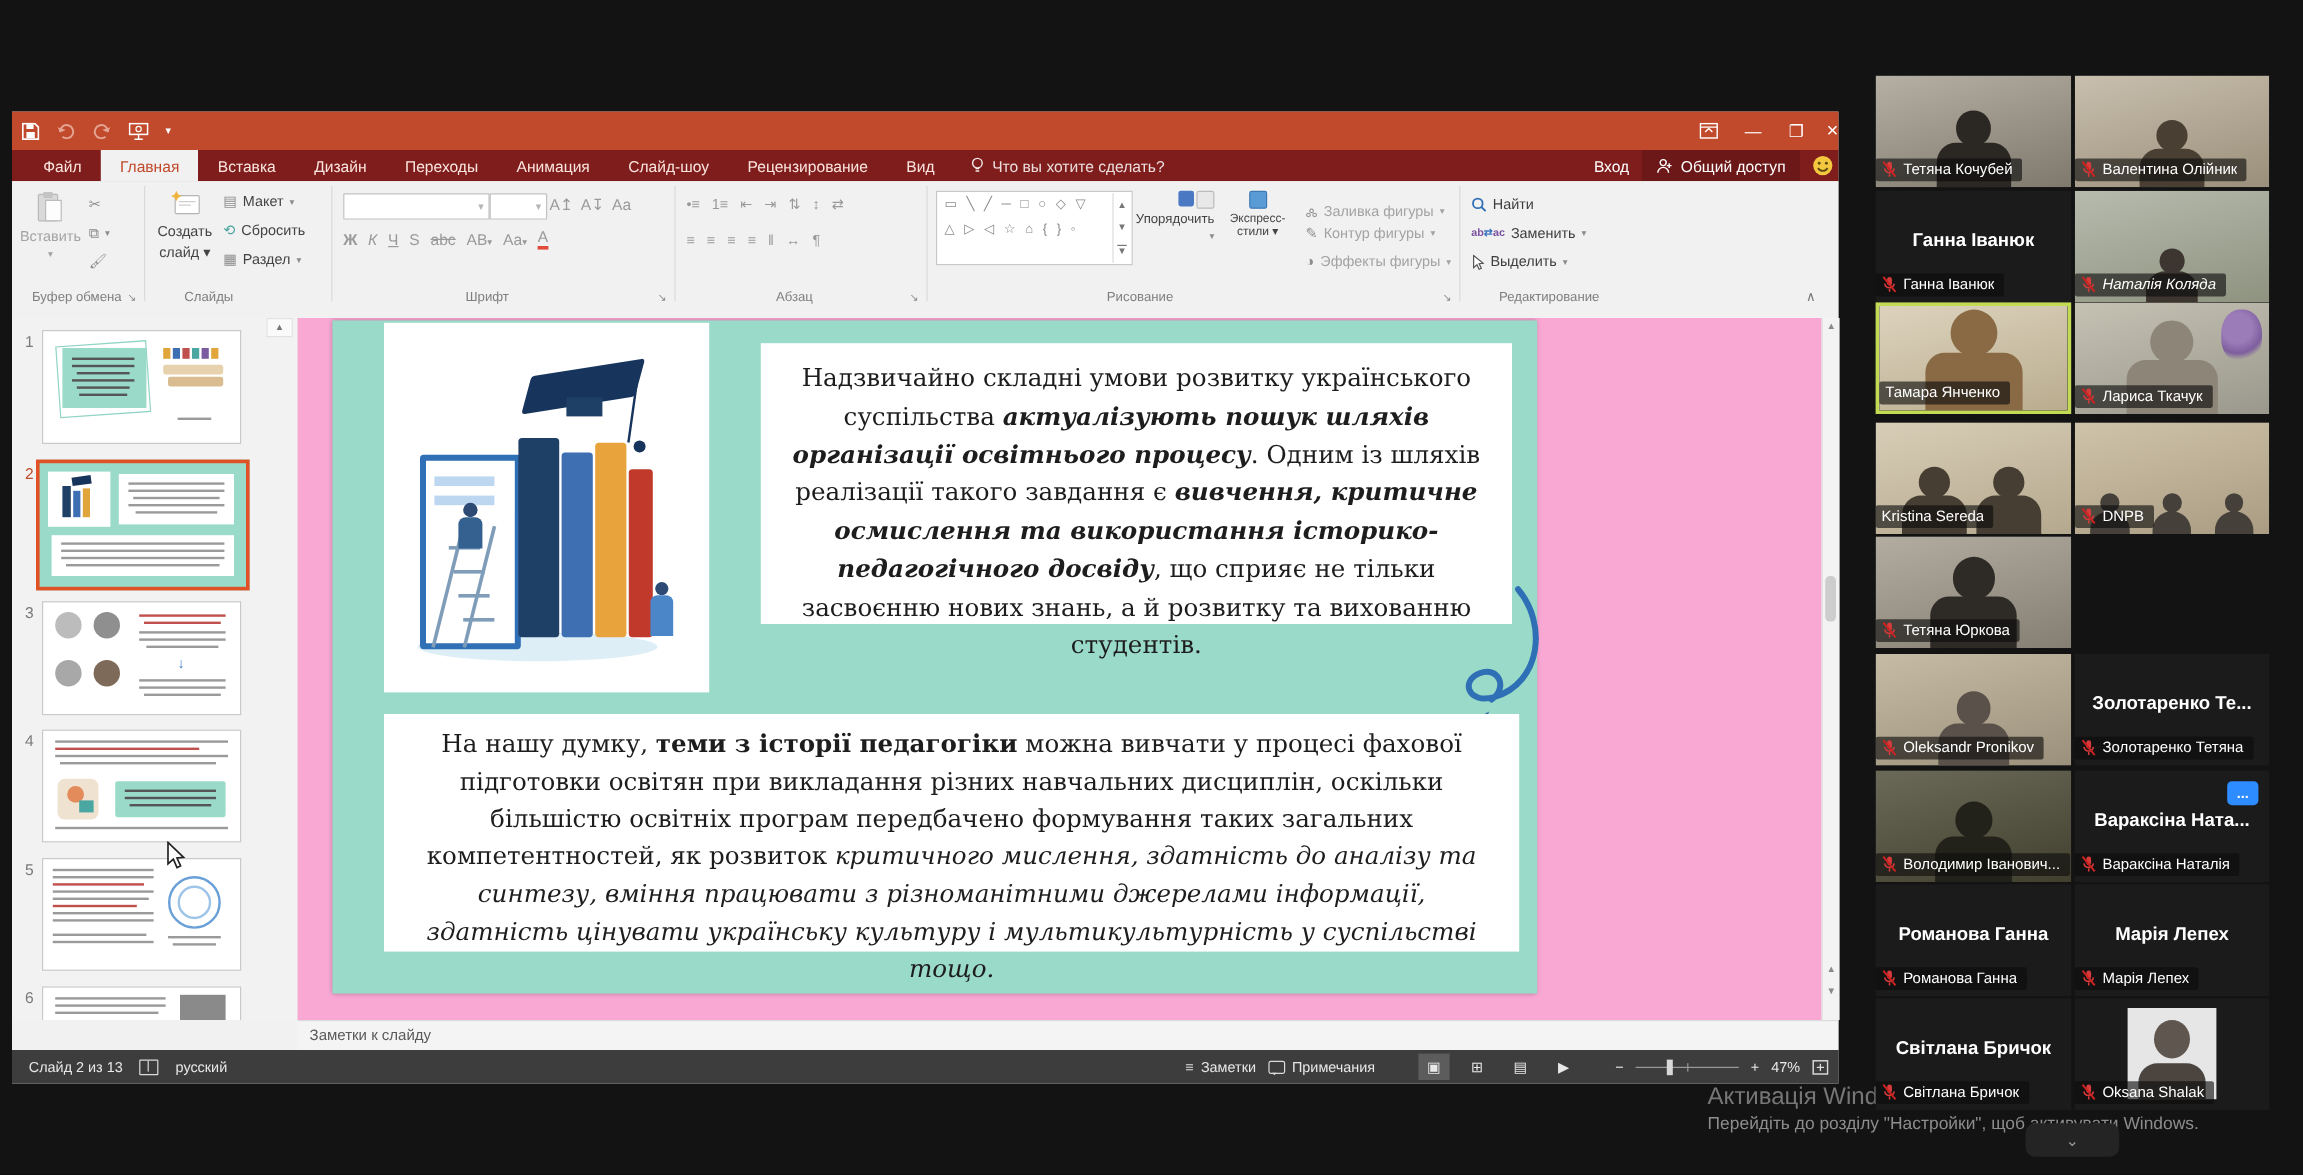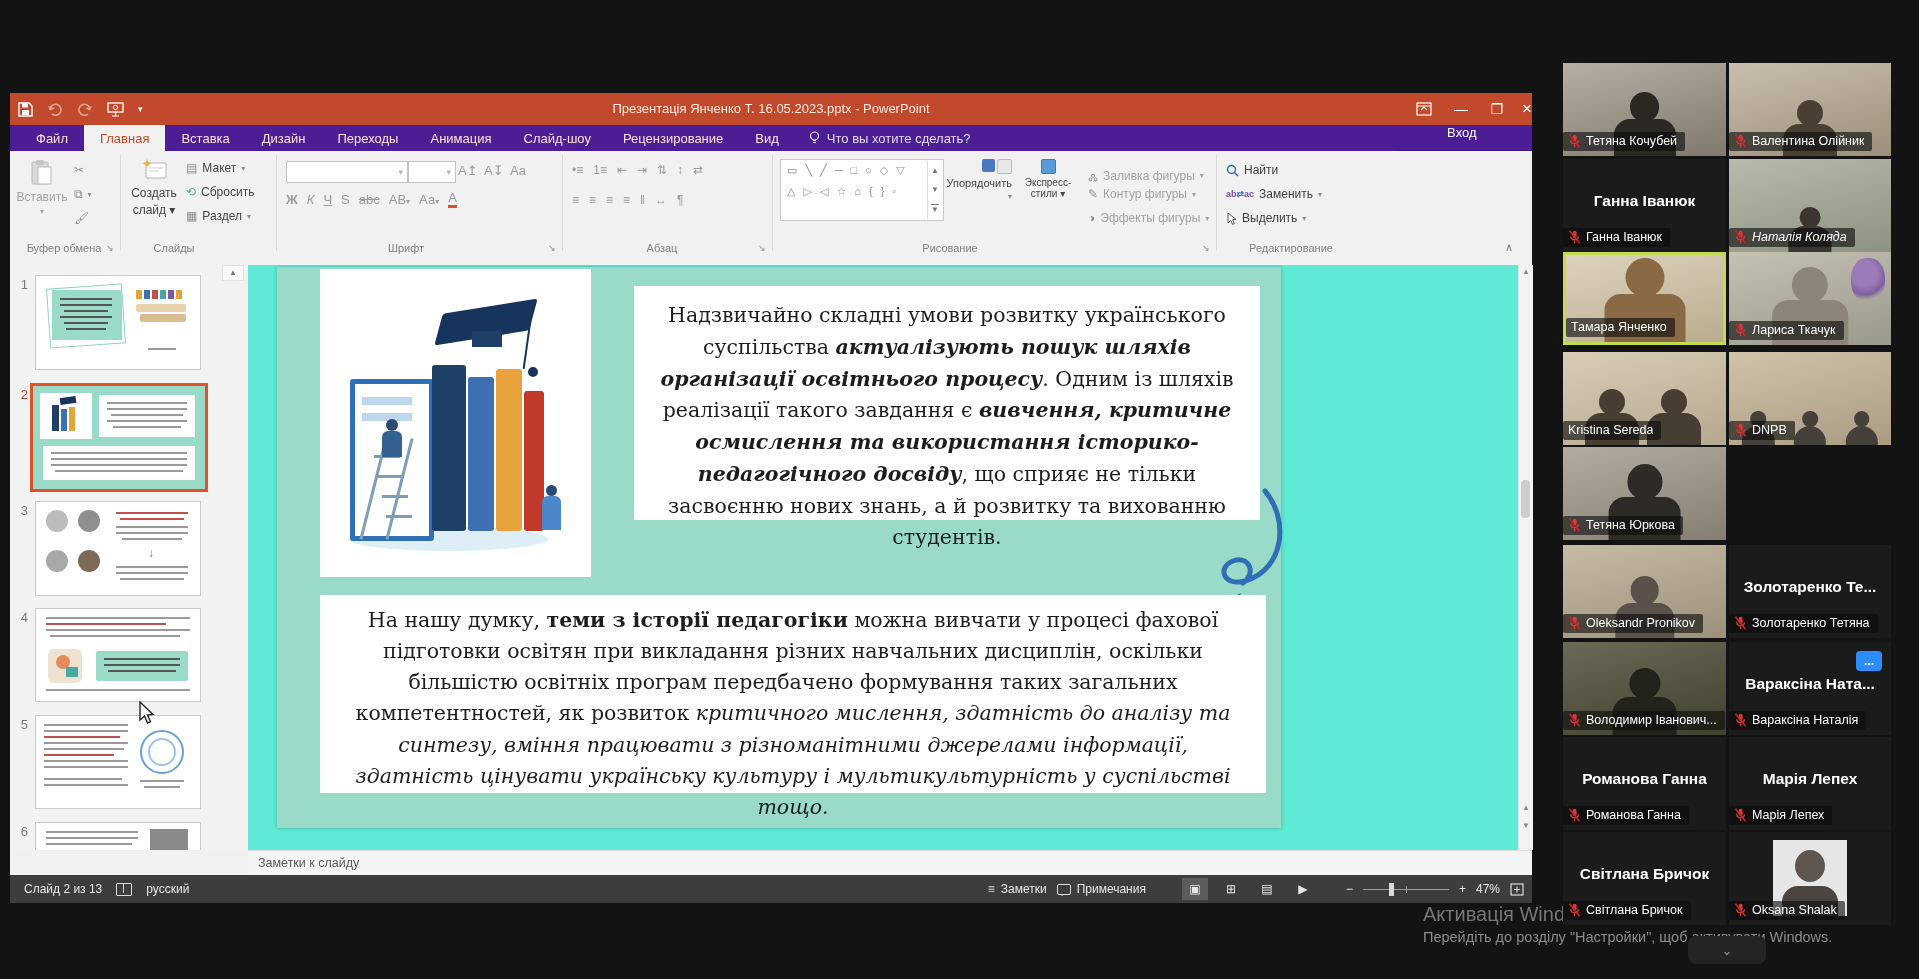--- a/index.html
+++ b/index.html
@@ -7,25 +7,25 @@
         font-family:"Liberation Sans",sans-serif;-webkit-font-smoothing:antialiased;}
   .abs{position:absolute;}
   
   #ppt{left:10px;top:93px;width:1522px;height:810px;background:#f1f1f1;}
   #titlebar{left:0;top:0;width:1522px;height:32px;background:#c04a2b;color:#fff;}
   #qat{left:8px;top:5px;display:flex;gap:14px;align-items:center;height:22px;}
   #qat svg{display:block;}
   #title{left:0;top:8px;width:1522px;text-align:center;font-size:13px;color:#fde8e2;}
   .winctl{top:4px;width:34px;height:24px;display:flex;align-items:center;justify-content:center;color:#fff;font-size:14px;}
   
-  #tabrow{left:0;top:32px;width:1522px;height:26px;background:#4c1d95;display:flex;align-items:stretch;}
+  #tabrow{left:0;top:32px;width:1522px;height:26px;background:#7f1d1d;display:flex;align-items:stretch;}
   .tab{padding:0 16px;display:flex;align-items:center;font-size:13px;color:#fbe6df;cursor:default;}
   .tab.sel{background:#f1f1f1;color:#c04a2b;}
   #askrow{display:flex;align-items:center;gap:7px;margin-left:14px;color:rgba(255,255,255,.85);font-size:13px;}
-  #tabright{position:absolute;right:4px;top:0;height:26px;display:flex;align-items:center;gap:10px;flex-direction:column;}
+  #tabright{position:absolute;right:4px;top:0;height:26px;display:flex;align-items:center;gap:10px;}
   #signin{color:#fff;font-size:13px;}
   #share{display:flex;align-items:center;gap:7px;background:rgba(0,0,0,.14);height:26px;padding:0 12px;color:#fff;font-size:13px;}
   
   #ribbon{left:0;top:58px;width:1522px;height:114px;background:#f1f1f1;border-bottom:1px solid #d5d5d5;font-size:12px;color:#444;}
   .gdiv{top:4px;width:1px;height:96px;background:#dadada;}
   .glabel{top:91px;font-size:11px;color:#7f7f7f;text-align:center;}
   .launcher{top:92px;font-size:9px;color:#8a8a8a;}
   .bigbtn{display:flex;flex-direction:column;align-items:center;gap:3px;text-align:center;}
   .smbtn{display:flex;align-items:center;gap:5px;white-space:nowrap;}
   .dis{color:#a3a3a3;}
@@ -41,21 +41,21 @@
   
   #thumbpanel{left:0;top:172px;width:238px;height:585px;background:#f2f2f2;overflow:hidden;border-right:1px solid #e0e0e0;}
   .thumbnum{font-size:13px;color:#7a7a7a;width:16px;text-align:right;}
   .thumb{background:#fff;border:1px solid #c9c9c9;overflow:hidden;}
   .thumb.sel{border:3px solid #e05126;}
   .tinyline{position:absolute;height:2px;background:#555;}
   .tinyline.red{background:#c0504d;}
   .tinyline.gray{background:#9a9a9a;}
   #thumbscrollup{left:212px;top:0;width:20px;height:14px;background:#fafafa;border:1px solid #e2e2e2;color:#777;font-size:8px;text-align:center;line-height:13px;}
   
-  #editarea{left:238px;top:172px;width:1280px;height:585px;background:#5eead4;overflow:hidden;}
+  #editarea{left:238px;top:172px;width:1280px;height:585px;background:#f9a8d4;overflow:hidden;}
   #slide{left:29px;top:2px;width:1004px;height:561px;background:#9adac8;box-shadow:0 0 4px rgba(0,0,0,.25);}
   .whitebox{background:#fff;}
   #slidetext-top{left:357px;top:19px;width:626px;height:234px;padding:14px 18px;box-sizing:border-box;
      font-family:"DejaVu Serif",serif;font-size:20.5px;line-height:1.55;color:#1d1d1d;text-align:center;}
   #slidetext-bottom{left:43px;top:328px;width:946px;height:198px;padding:10px 26px;box-sizing:border-box;
      font-family:"DejaVu Serif",serif;font-size:20.5px;line-height:1.52;color:#1d1d1d;text-align:center;}
   #slidetext-top span.bi,#slidetext-bottom span.bi{font-weight:bold;font-style:italic;}
   #slidetext-top span.b,#slidetext-bottom span.b{font-weight:bold;}
   #slidetext-top span.i,#slidetext-bottom span.i{font-style:italic;}
   
@@ -126,21 +126,20 @@
             <path d="M13 8 a5.5 5.5 0 1 0 -2 4" fill="none" stroke="#e4a493" stroke-width="1.6"></path>
             <path d="M15 4 l-2.4 4.4 -4.4-2.2 z" fill="#e4a493"></path>
           </svg>
         <svg width="17" height="15" viewBox="0 0 17 15">
             <rect x="1" y="1" width="15" height="9" fill="none" stroke="#fff" stroke-width="1.3"></rect>
             <circle cx="8.5" cy="5.5" r="2.2" fill="none" stroke="#fff"></circle>
             <path d="M8.5 10 v4 M5 14 h7" stroke="#fff" stroke-width="1.2"></path>
           </svg>
         <span style="color:#fff;font-size:9px;">▾</span>
       </div>
-      <div class="abs" id="title">Презентація Янченко Т. 16.05.2023.pptx - PowerPoint</div>
       <div class="abs winctl" style="left:1397px;">
         <svg width="16" height="14" viewBox="0 0 16 14">
             <rect x="1" y="1" width="14" height="12" fill="none" stroke="#fff" stroke-width="1.2"></rect>
             <path d="M5 8 l3 -3 l3 3" fill="none" stroke="#fff" stroke-width="1.2"></path>
             <path d="M1 4 h14" stroke="#fff"></path>
           </svg>
       </div>
       <div class="abs winctl" style="left:1434px;">—</div>
       <div class="abs winctl" style="left:1470px;">❐</div>
       <div class="abs winctl" style="left:1500px;font-size:17px;">×</div>

